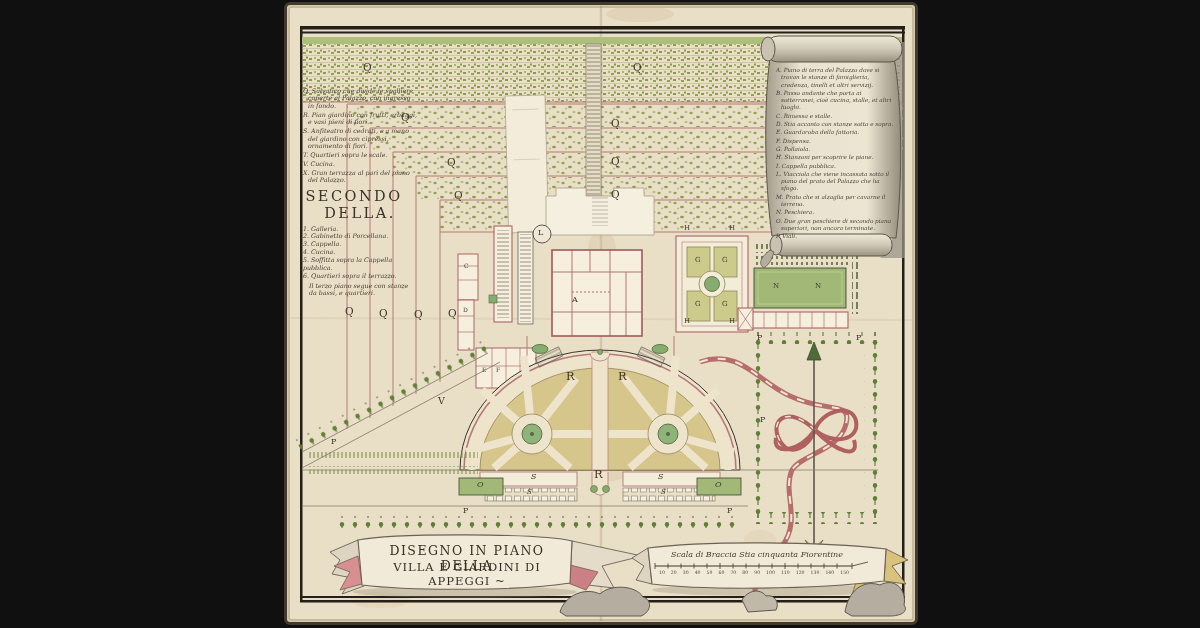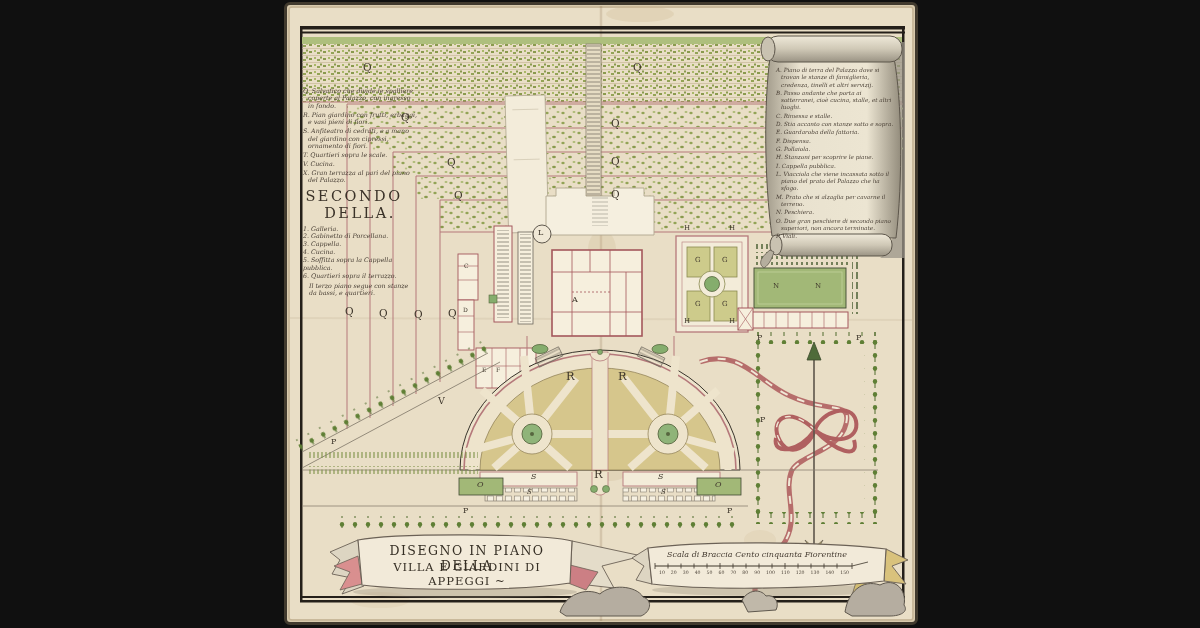--- a/index.html
+++ b/index.html
@@ -394,21 +394,21 @@
   <div class="hand li">I. Cappella pubblica.</div>
   <div class="hand li">L. Viacciola che viene incassata sotto il piano del prato del Palazzo che ha sfogo.</div>
   <div class="hand li">M. Prato che si alzaglia per cavarne il terreno.</div>
   <div class="hand li">N. Peschiera.</div>
   <div class="hand li">O. Due gran peschiere di secondo piano superiori, non ancora terminate.</div>
   <div class="hand li">P. Viali.</div>
 </div>
 
 <div id="title-line1">DISEGNO IN PIANO DELLA</div>
 <div id="title-line2">VILLA E GIARDINI DI APPEGGI ~</div>
-<div id="scale-label">Scala di Braccia Cento cinquanta Fiorentine</div>
+<div id="scale-label">Scala di Braccia Stia cinquanta Fiorentine</div>
 <div id="scale-ticks">10 20 30 40 50 60 70 80 90 100 110 120 130 140 150</div>
 
 <i class="L s10" style="left:363px;top:62px">Q</i>
 <i class="L s10" style="left:633px;top:62px">Q</i>
 <i class="L s10" style="left:401px;top:112px">Q</i>
 <i class="L s10" style="left:611px;top:118px">Q</i>
 <i class="L s10" style="left:447px;top:157px">Q</i>
 <i class="L s10" style="left:611px;top:156px">Q</i>
 <i class="L s10" style="left:454px;top:190px">Q</i>
 <i class="L s10" style="left:611px;top:189px">Q</i>

